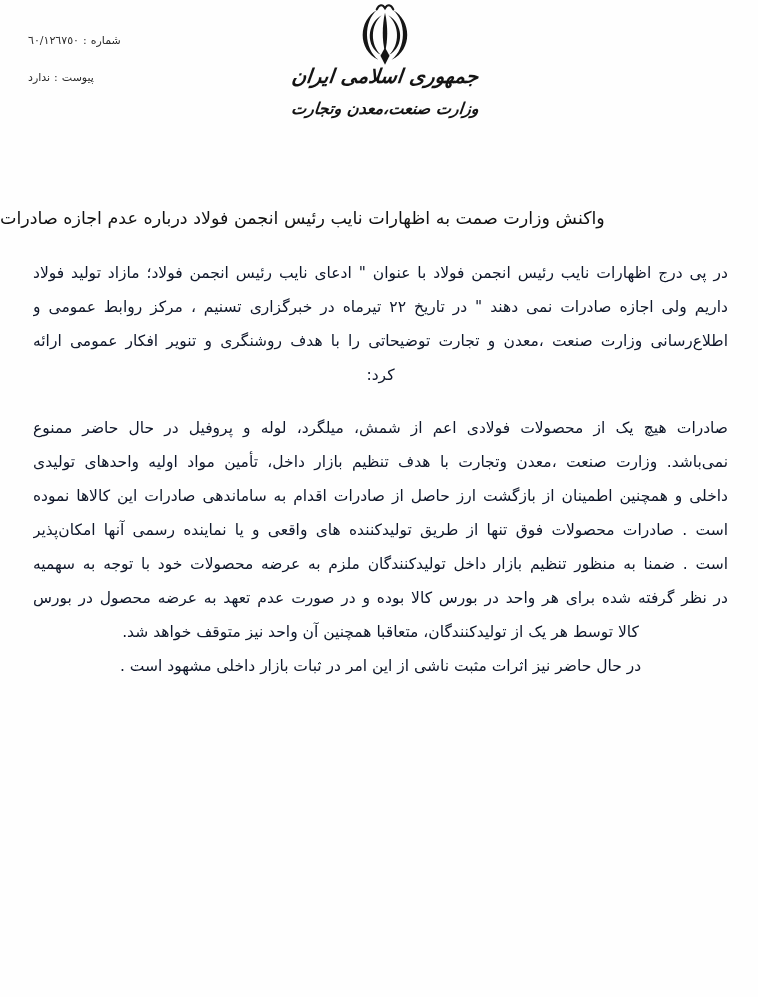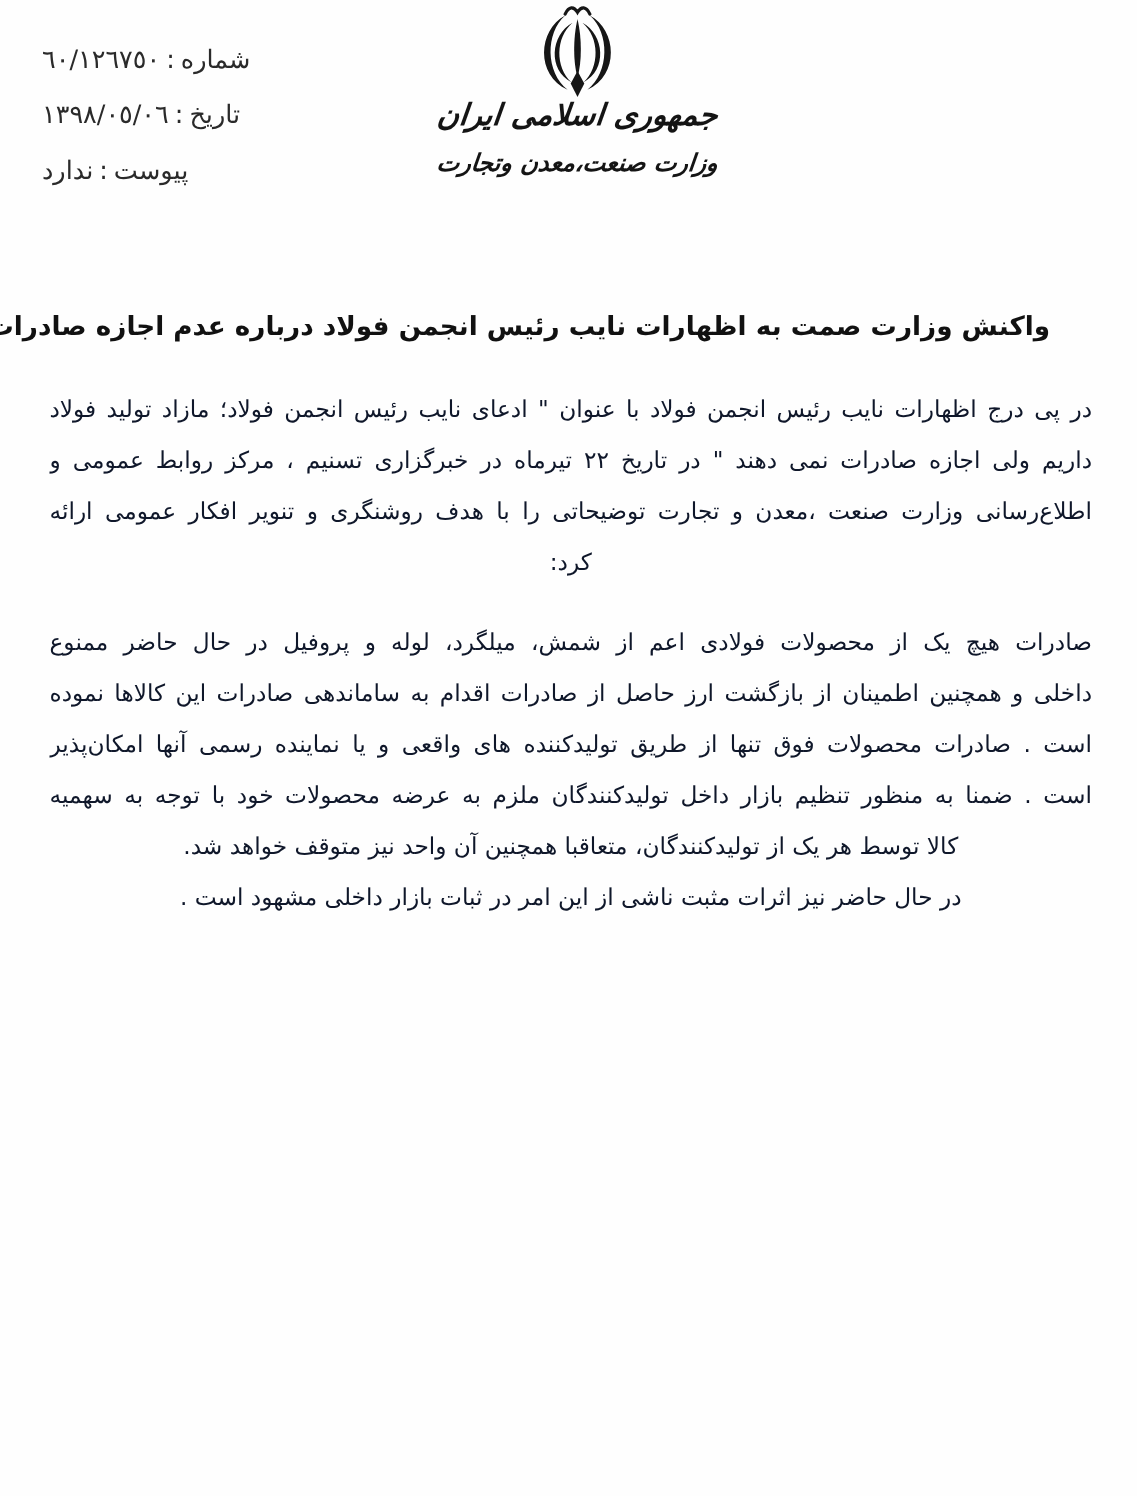--- a/index.html
+++ b/index.html
@@ -23,21 +23,21 @@
     position: absolute;
     top: 22px;
     left: 28px;
     width: 195px;
     direction: rtl;
     text-align: left;
   }
   .meta-row {
     height: 37px;
     line-height: 37px;
-    font-size: 17px;
+    font-size: 11px;
     color: #2a2a2a;
     white-space: nowrap;
   }
   .meta-row .sep { padding: 0 4px; }
 
   
   .emblem-wrap {
     position: absolute;
     top: 2px;
     left: 341px;
@@ -73,24 +73,24 @@
     color: #141414;
     white-space: nowrap;
   }
 
   
   .doc-title {
     position: absolute;
     top: 208px;
     left: 0;
     width: 700px;
-    text-align: right;
+    text-align: left;
     direction: rtl;
     font-size: 17.5px;
-    font-weight: 700;
+    font-weight: 400;
     color: #111111;
     white-space: nowrap;
   }
 
   
   .para {
     position: absolute;
     left: 33px;
     right: 30px;
     direction: rtl;
@@ -117,23 +117,20 @@
 </head>
 <body>
 
 <div class="page">
 
   <div class="meta-block">
     <div class="meta-row">
       <span>شماره</span><span class="sep">:</span><span>٦٠/١٢٦٧٥٠</span>
     </div>
     <div class="meta-row">
-      <span>تاریخ</span><span class="sep">:</span><span>١٣٩٨/٠٥/٠٦</span>
-    </div>
-    <div class="meta-row">
       <span>پیوست</span><span class="sep">:</span><span>ندارد</span>
     </div>
   </div>
 
   <div class="emblem-wrap">
     <svg viewBox="0 0 100 80" xmlns="http://www.w3.org/2000/svg" aria-hidden="true">
       <g fill="#161616" stroke="none">
 
         <path d="M40 9 C43 2.5 47 2.5 50 7.5 C53 2.5 57 2.5 60 9" fill="none" stroke="#161616" stroke-width="2.6" stroke-linecap="round"></path>
 
@@ -158,20 +155,22 @@
 
   <div class="para para-1">
     <div class="line line-justify">در پی درج اظهارات نایب رئیس انجمن فولاد  با عنوان " ادعای نایب رئیس انجمن فولاد؛ مازاد تولید فولاد</div>
     <div class="line line-justify">داریم ولی اجازه صادرات نمی دهند " در تاریخ ٢٢ تیرماه در خبرگزاری  تسنیم ، مرکز روابط عمومی و</div>
     <div class="line line-justify">اطلاع‌رسانی وزارت صنعت ،معدن و تجارت  توضیحاتی را  با هدف روشنگری و تنویر افکار عمومی ارائه</div>
     <div class="line line-end">کرد:</div>
   </div>
 
   <div class="para para-2">
     <div class="line line-justify">صادرات هیچ یک از محصولات فولادی اعم از شمش، میلگرد، لوله و پروفیل در حال حاضر ممنوع</div>
+    <div class="line line-justify">نمی‌باشد. وزارت صنعت ،معدن وتجارت با هدف تنظیم بازار داخل، تأمین مواد اولیه واحدهای تولیدی</div>
     <div class="line line-justify">داخلی و همچنین اطمینان از بازگشت ارز حاصل از صادرات اقدام به ساماندهی صادرات این کالاها نموده</div>
     <div class="line line-justify">است . صادرات محصولات فوق تنها از طریق تولیدکننده های واقعی و یا نماینده رسمی آنها امکان‌پذیر</div>
     <div class="line line-justify">است . ضمنا به منظور تنظیم بازار داخل تولیدکنندگان ملزم به عرضه محصولات خود با توجه به سهمیه</div>
+    <div class="line line-justify">در نظر گرفته شده برای هر واحد در بورس کالا بوده و در صورت عدم تعهد به عرضه محصول در بورس</div>
     <div class="line line-end">کالا توسط هر یک از تولیدکنندگان، متعاقبا همچنین آن واحد نیز متوقف خواهد شد.</div>
     <div class="line line-end">در حال حاضر نیز اثرات مثبت ناشی از این امر در ثبات بازار داخلی مشهود است .</div>
   </div>
 
 </div>
 
 </body></html>

